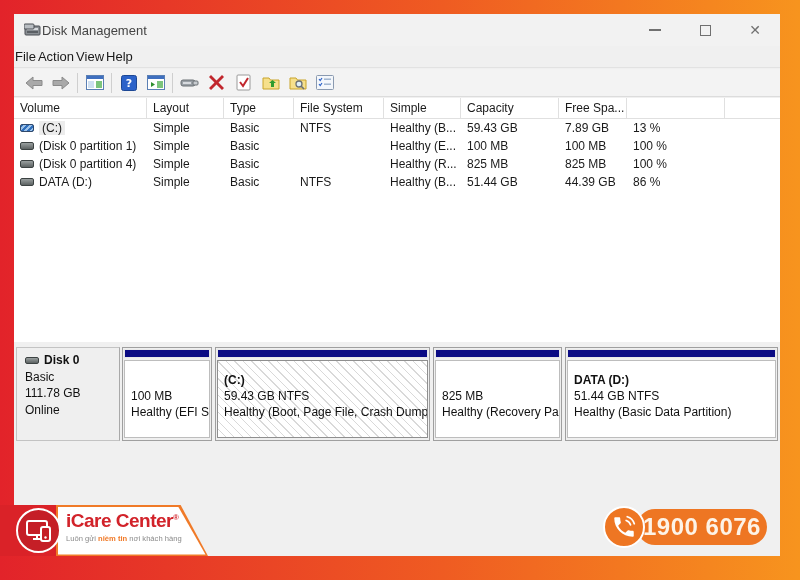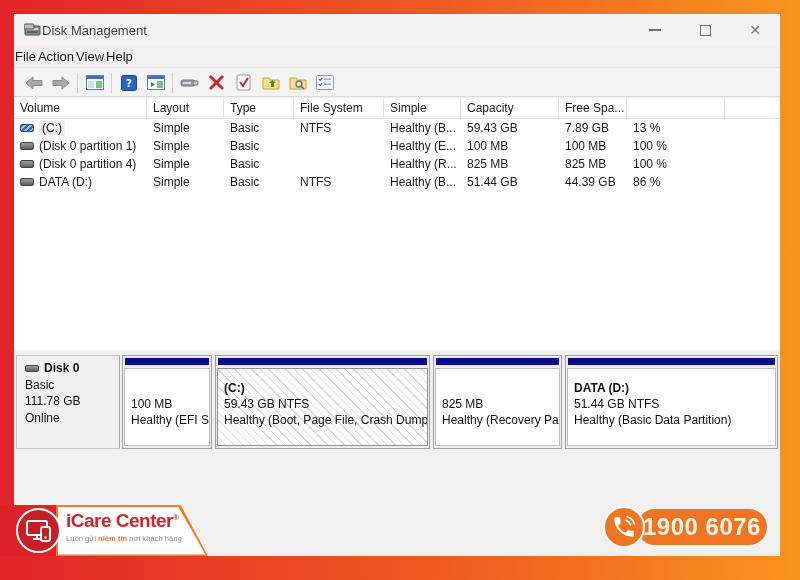--- a/index.html
+++ b/index.html
@@ -41,21 +41,21 @@
   .lv-row .cell { font-size:12px; color:#1a1a1a; padding:2px 0 0 6px;
                   white-space:nowrap; overflow:hidden; }
   .vol-cell { display:flex; align-items:center; gap:5px; padding-top:0 !important; }
   .vol-ic { width:14px; height:8px; border-radius:2px; flex:0 0 auto; }
   .vol-ic.c { background:repeating-linear-gradient(135deg,#2f6fbc 0 2px,#9cc2ea 2px 4px);
               border:1px solid #30496b; }
   .vol-ic.g { background:linear-gradient(#9aA0a0,#5c6262); border:1px solid #3c4242; }
   .vol-hl { background:#ececec; padding:0 3px; }
 
   
-  .bottompane { position:absolute; left:0; top:336px; width:100%; height:193px; background:#f0f0f0; }
+  .bottompane { position:absolute; left:0; top:328px; width:100%; height:193px; background:#f0f0f0; }
   .diskrow { position:absolute; left:2px; top:5px; height:94px; display:flex; }
   .diskpanel { width:104px; height:94px; background:#efefef;
                border:1px solid #c3c3c3; border-right:1px solid #a9a9a9; padding:5px 0 0 8px; }
   .dp-title { display:flex; align-items:center; gap:5px; font-size:12px; font-weight:bold; color:#111; }
   .dp-ic { width:14px; height:7px; border-radius:2px;
            background:linear-gradient(#9aa0a0,#5c6262); border:1px solid #3c4242; }
   .dp-line { font-size:12px; color:#111; margin-top:2.5px; }
   .parts { display:flex; margin-left:2px; gap:3px; }
   .part { height:94px; background:#efefef; border:1px solid #9f9f9f; padding:1px; }
   .part-band { height:9px; background:#0c0c84; border:1px solid #e8e8e8; }

